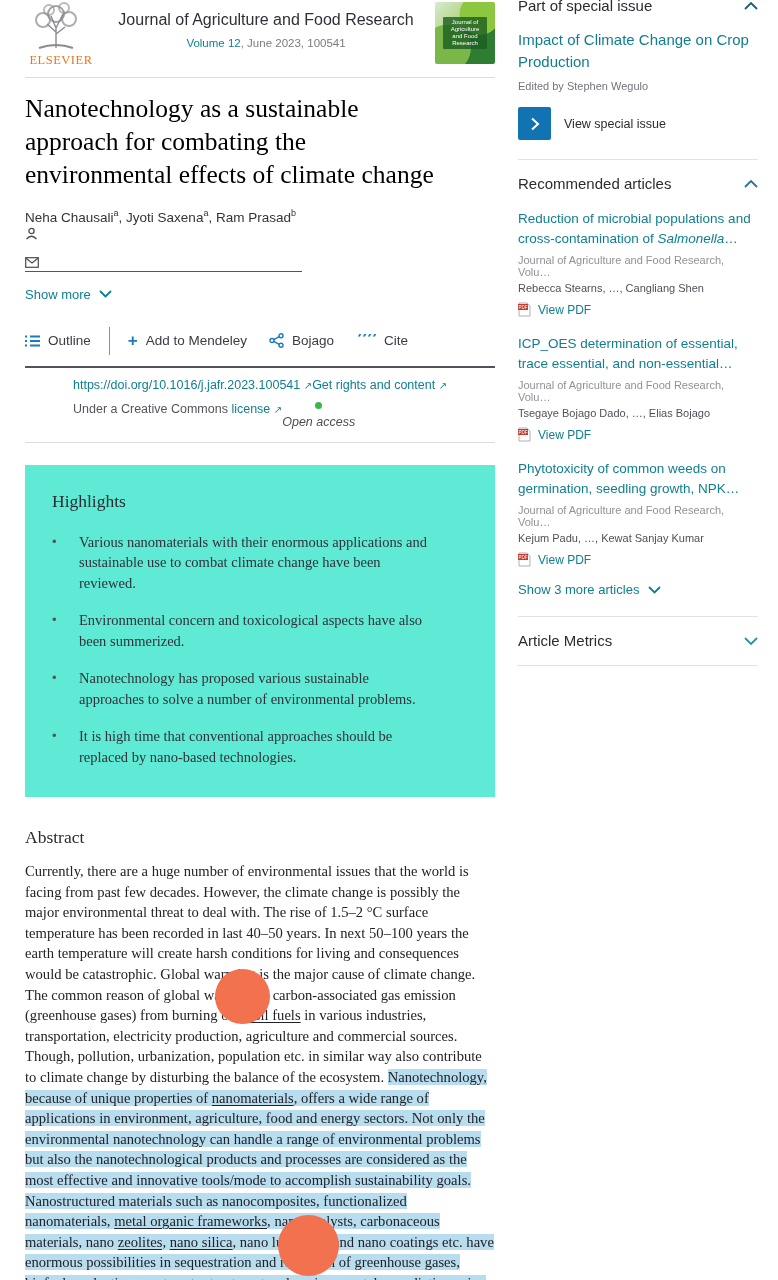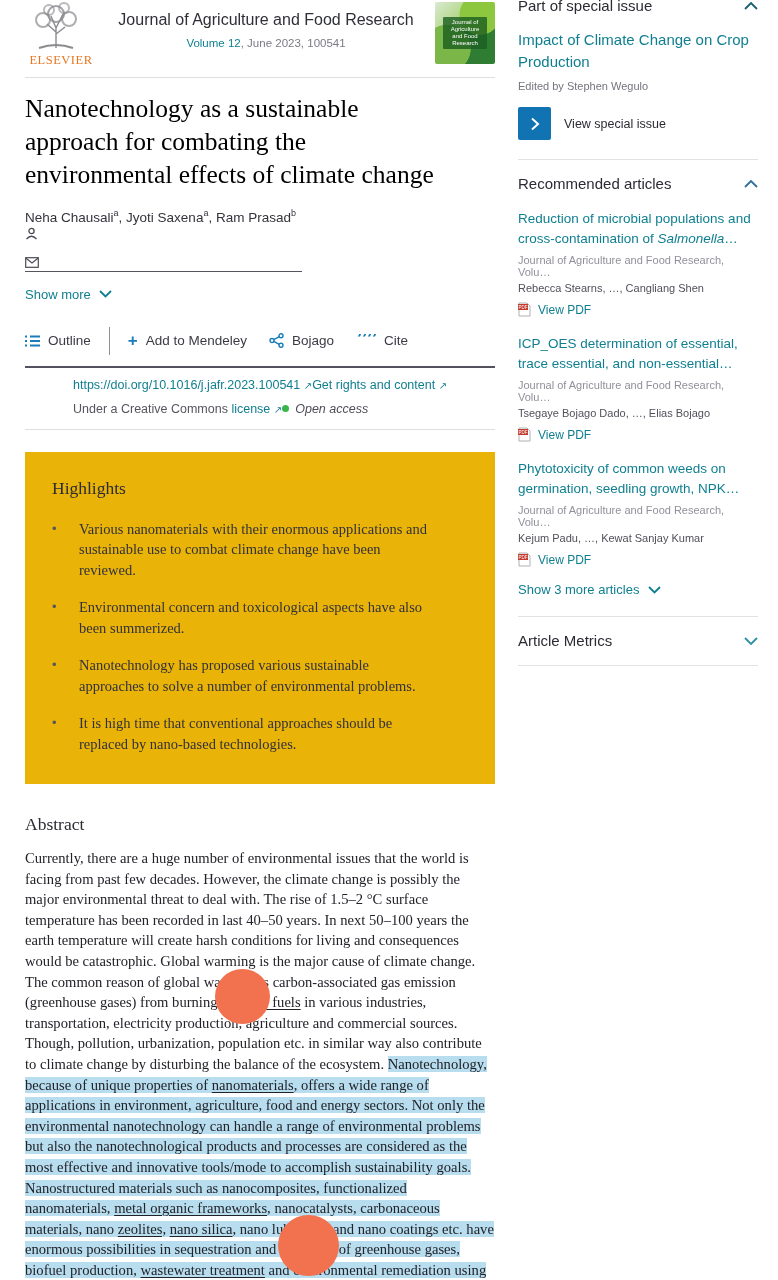--- a/index.html
+++ b/index.html
@@ -42,25 +42,25 @@
   .titem { display:flex; align-items:center; gap:8px; cursor:pointer; }
   .tsep { width:1px; height:28px; background:#8f8f9a; margin:0 18px; }
   .tgap { width:22px; }
   .plus { color:#1a7cb8; font-size:17px; font-weight:bold; line-height:10px; }
   .citeq { color:#1a7cb8; font-size:24px; font-weight:bold; line-height:10px; height:14px; overflow:hidden; letter-spacing:-2px; }
   .hr-dark { border-top:2px solid #52525e; margin-top:11px; }
 
   .linkrow { display:flex; justify-content:flex-start; margin-top:10px; font-size:12.5px;margin-left:48px; }
   .teal { color:#0f7f90; cursor:pointer; }
   .graytxt { color:#55555f; }
-  .oa { display:flex; align-items:center; gap:6px; color:#4d4d57; font-style:italic; font-size:12.5px; }
+  .oa { display:flex; align-items:center; gap:6px; color:#4d4d57; font-style:italic; font-size:12.5px;flex-direction:column; }
   .oadot { width:7px; height:7px; border-radius:50%; background:#3ab54a; }
   .extarrow { font-size:10px; }
 
-  .hlbox { margin-top:22px; background:#eab308; padding:26px 26px 30px 27px; }
+  .hlbox { margin-top:22px; background:#5eead4; padding:26px 26px 30px 27px; }
   .hlbox h2, .abs h2 { font-family:"Liberation Serif", serif; font-weight:normal; font-size:17.5px; color:#2b2b33; }
   .hlitem { display:flex; margin-top:17px; }
   .hlitem .bul { width:27px; color:#55555d; font-size:13px; padding-top:2px; }
   .hlitem .btxt { flex:1; font-family:"Liberation Serif", serif; font-size:14.5px; line-height:20.5px; color:#31313a; padding-right:40px; }
 
   .abs { margin-top:30px; }
   .abs p { margin-top:13px; font-family:"Liberation Serif", serif; font-size:14.6px; line-height:20.6px; color:#222229; }
   .alink { text-decoration:underline; text-underline-offset:2px; cursor:pointer; }
   .hl { background:#b7ddee; }
 

